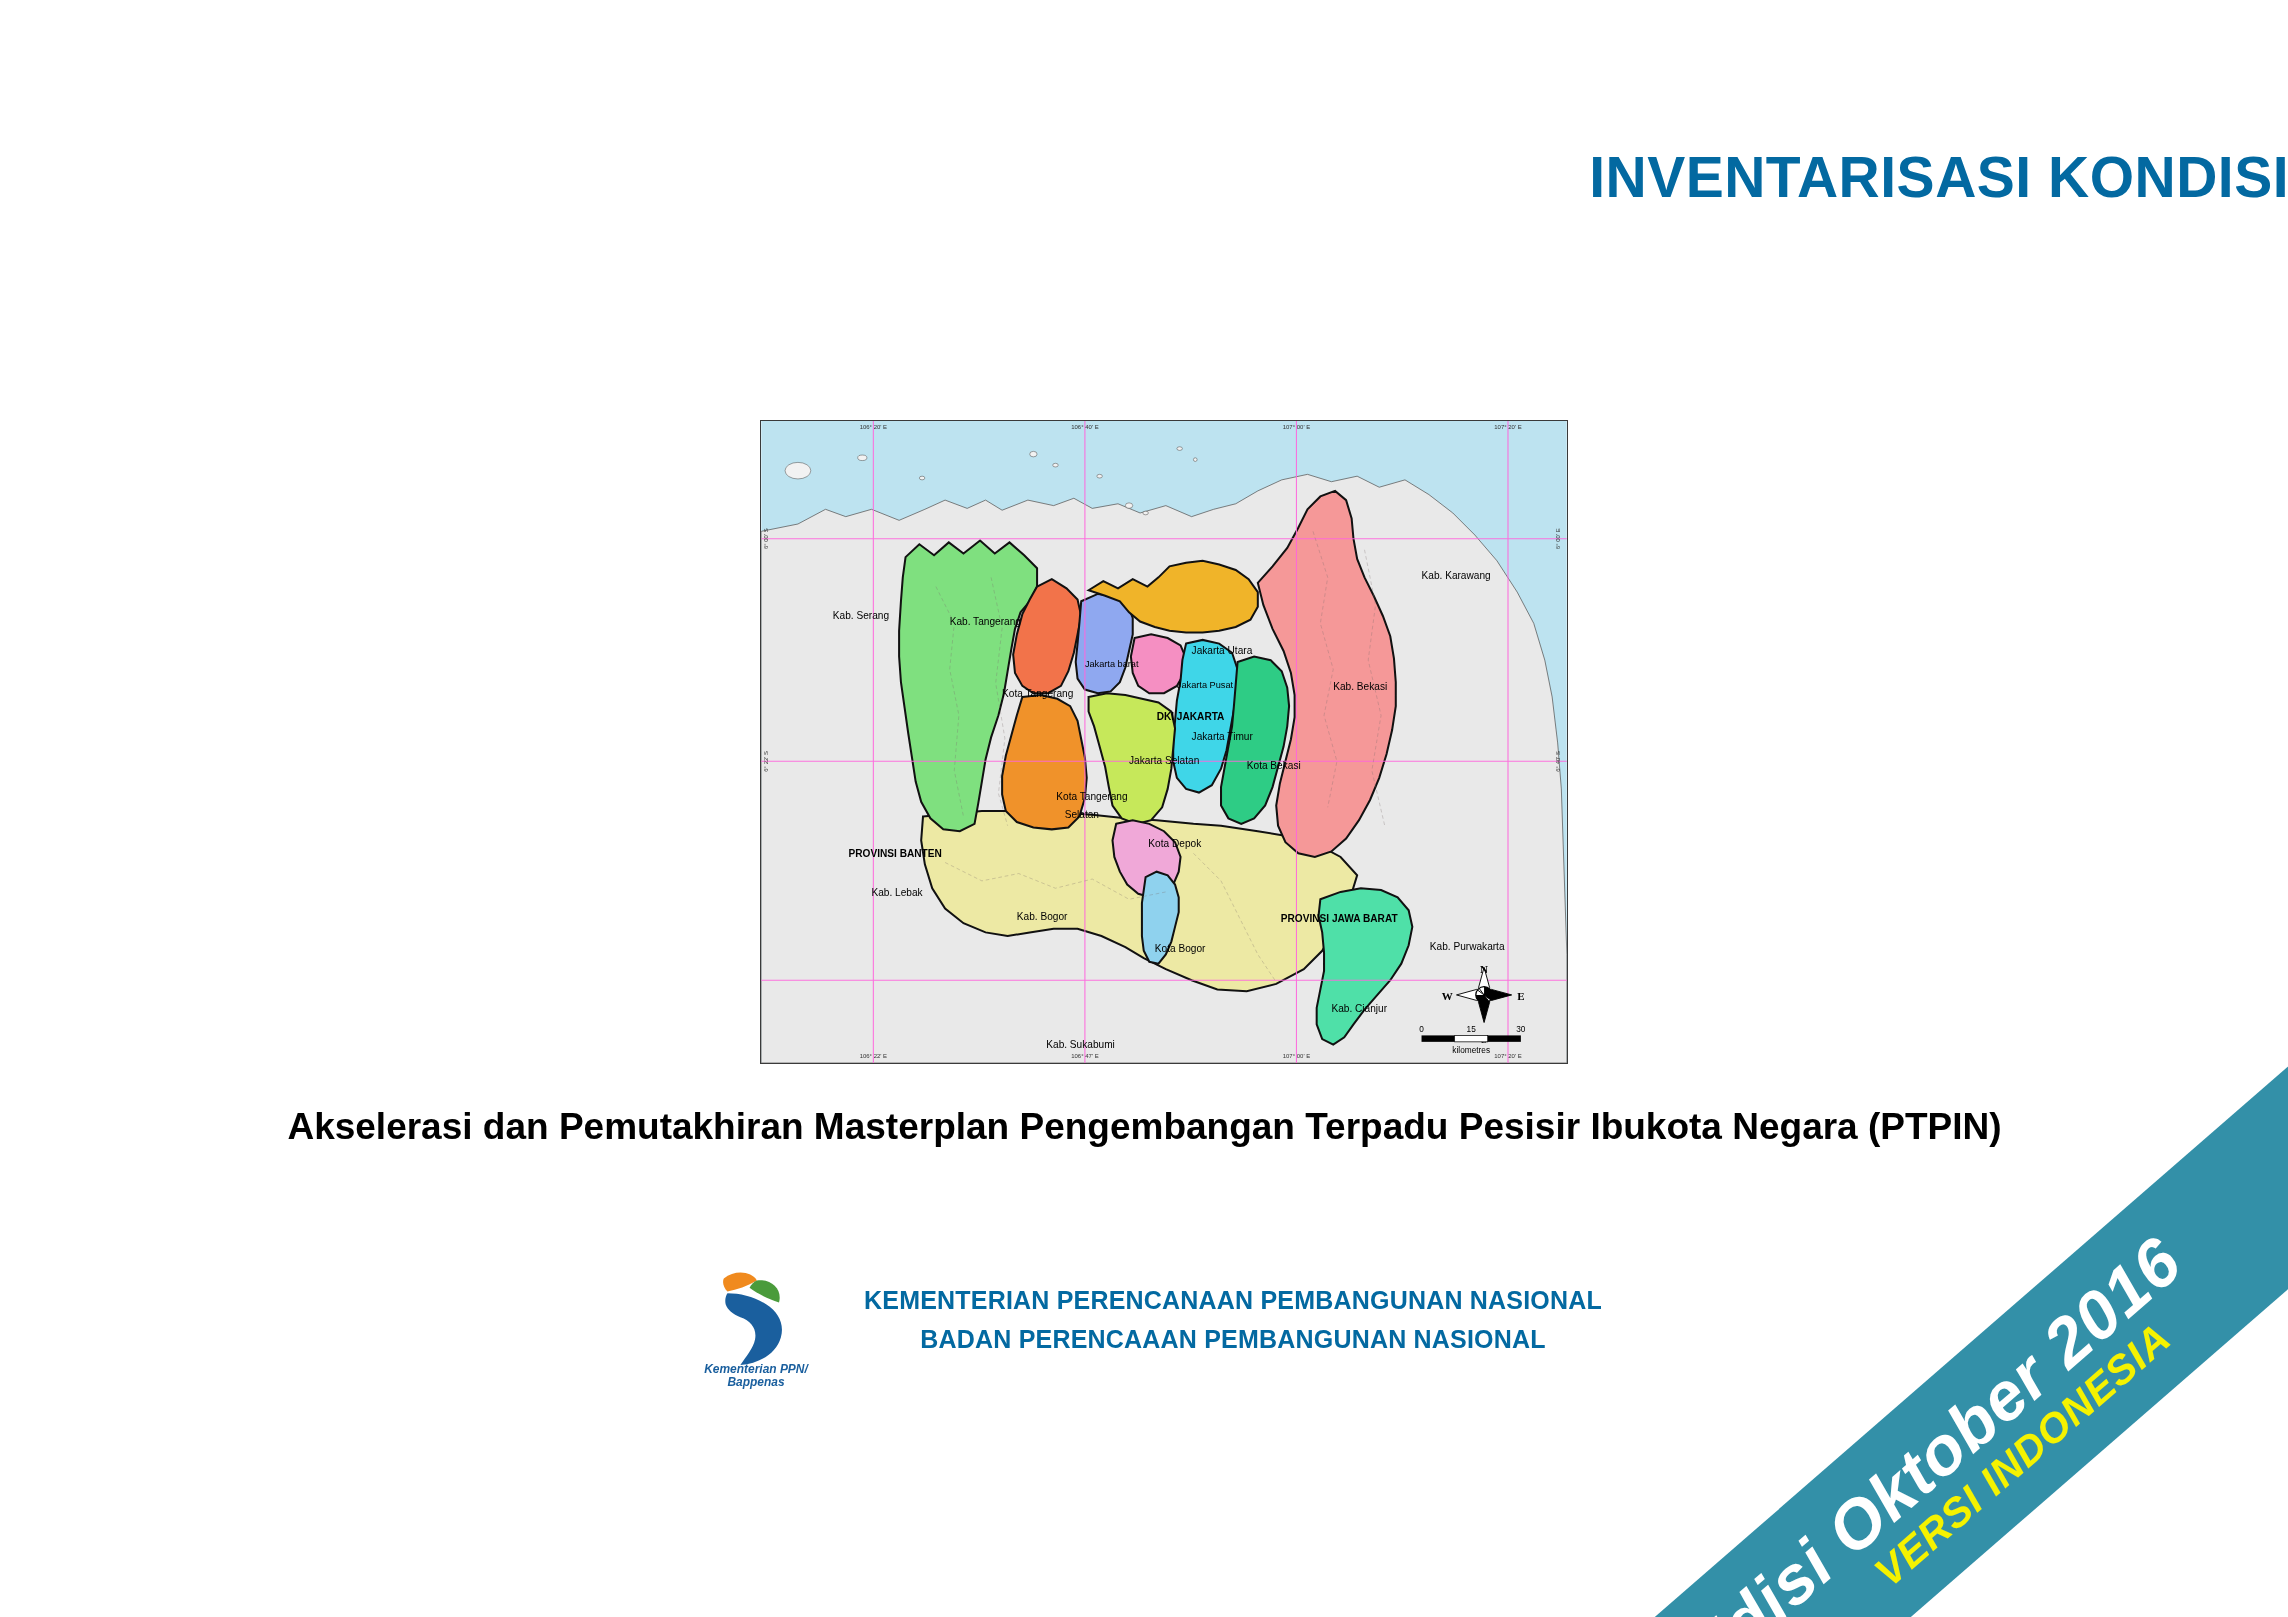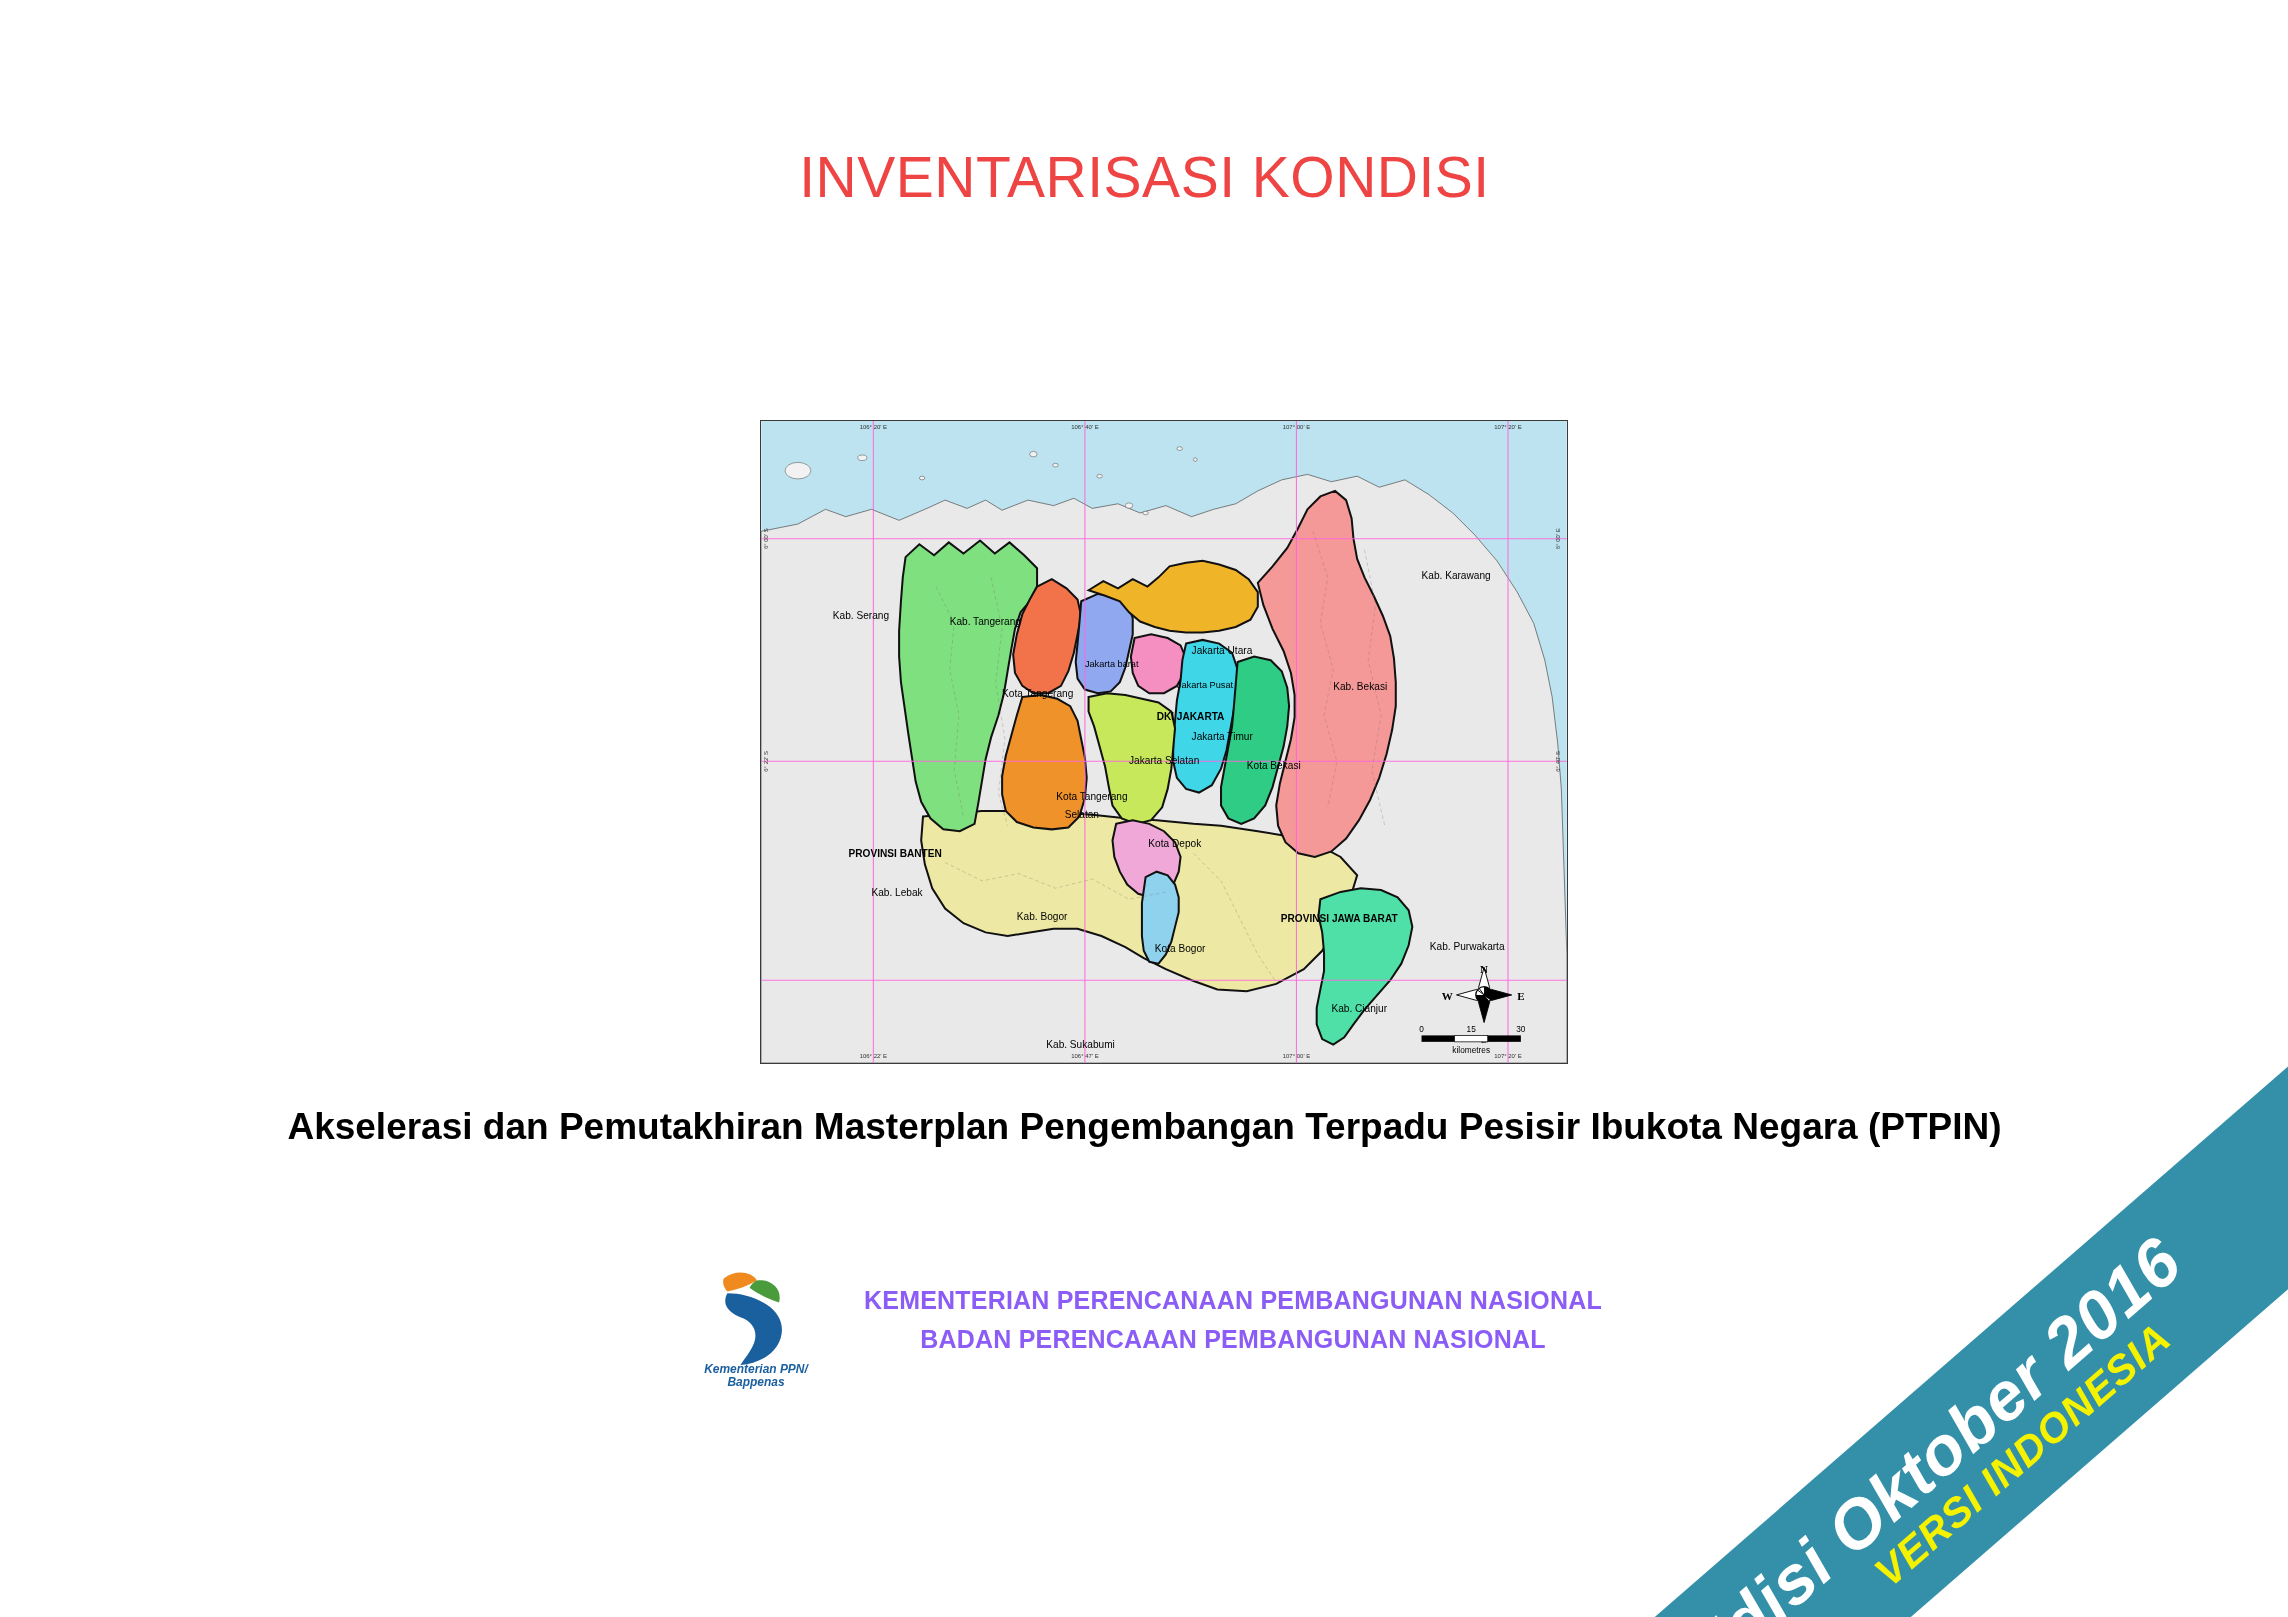--- a/index.html
+++ b/index.html
@@ -18,26 +18,27 @@
   
   #title-block {
     position: absolute;
     left: 0;
     top: 138px;
     width: 2289px;
     text-align: center;
   }
   .title-line {
     font-family: "Liberation Sans", sans-serif;
-    font-weight: normal;
+    font-weight: bold;
     font-size: 57px;
     line-height: 79px;
     letter-spacing: 0.5px;
-    color: #ef4444;
+    color: #0369a1;
     white-space: nowrap;
+    text-align: right;
   }
 
   
   #map-figure {
     position: absolute;
     left: 760px;
     top: 420px;
     width: 808px;
     height: 644px;
     border: 1.8px solid #3a3a3a;
@@ -77,21 +78,21 @@
     position: relative;
     flex: 0 0 auto;
   }
   #logo-svg { display: block; width: 138px; height: 138px; }
   #publisher-text {
     text-align: center;
     font-family: "Liberation Sans", sans-serif;
     font-weight: bold;
     font-size: 25px;
     line-height: 39px;
-    color: #8b5cf6;
+    color: #0369a1;
     letter-spacing: 0.2px;
   }
 
   
   #corner-banner {
     position: absolute;
     right: -189px;
     bottom: 48px;
     width: 1089px;
     height: 168px;

